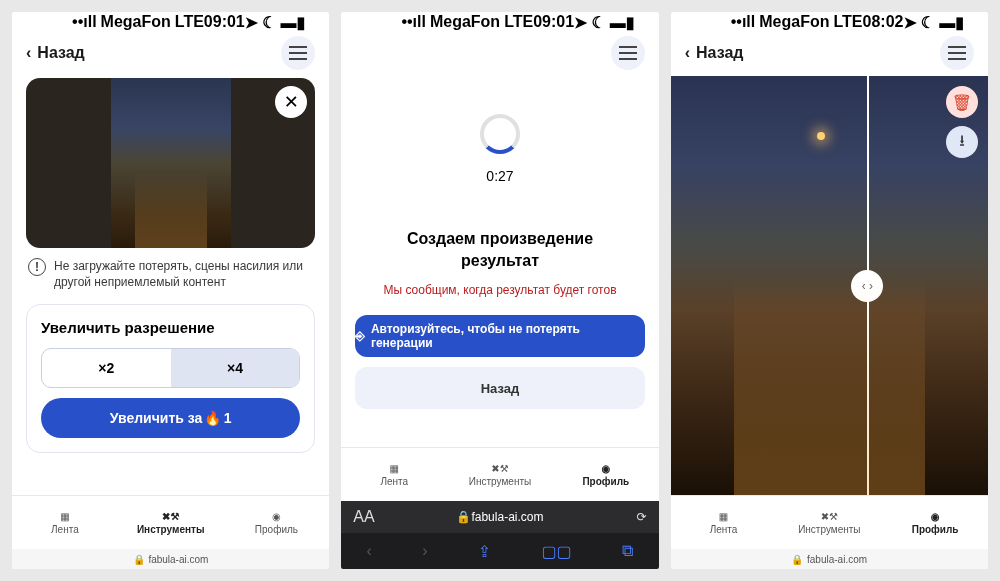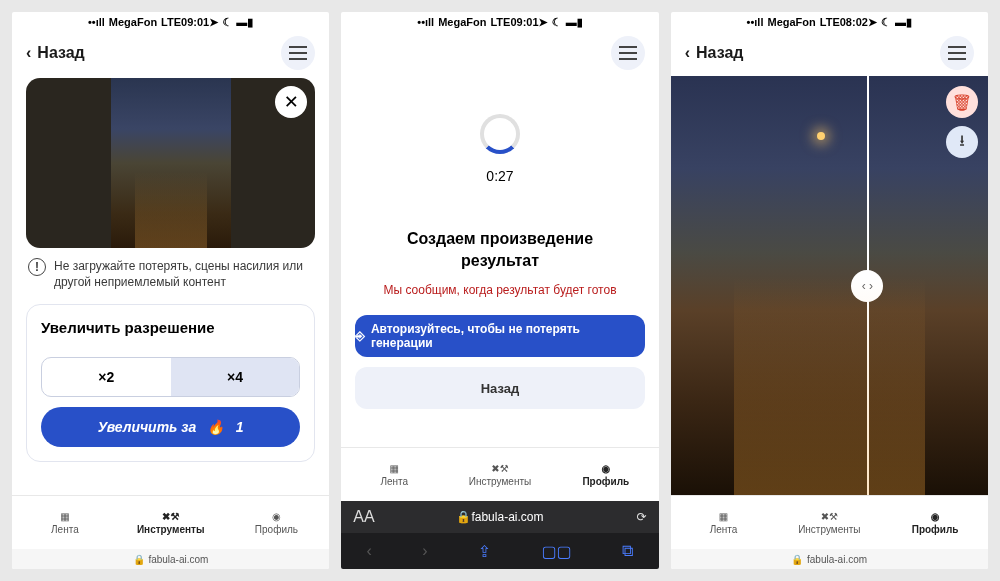--- a/index.html
+++ b/index.html
@@ -18,23 +18,23 @@
     border-radius: 2px;
     overflow: hidden;
     display: flex;
     flex-direction: column;
     position: relative;
   }
   .statusbar {
     height: 20px;
     display: flex;
     align-items: center;
-    justify-content: center;
-    padding: 0 8px;
-    font-size: 11px;
+    justify-content: flex-end;
+    padding: 0 24px;
+    font-size: 16px;
     font-weight: 600;
     color: #000;
   }
   .sb-left, .sb-right { display: flex; align-items: center; gap: 4px; }
   .header {
     height: 42px;
     display: flex;
     align-items: center;
     justify-content: space-between;
     padding: 0 14px;
@@ -110,21 +110,21 @@
     border-radius: 50%;
     display: flex; align-items: center; justify-content: center;
     font-size: 12px; font-weight: 700;
   }
   .card {
     border: 1px solid #e2e5ef;
     border-radius: 14px;
     margin-top: 14px;
     padding: 14px;
   }
-  .card-title { font-size: 15px; font-weight: 700; margin-bottom: 21px; }
+  .card-title { font-size: 15px; font-weight: 700; margin-bottom: 12px; }
   .seg {
     display: flex;
     border: 1px solid #c9cfe0;
     border-radius: 10px;
     overflow: hidden;
     height: 40px;
   }
   .seg > div {
     flex: 1;
     display: flex;
@@ -138,24 +138,23 @@
   .primary-btn {
     background: #2850c8;
     color: #fff;
     border-radius: 22px;
     height: 40px;
     display: flex;
     align-items: center;
     justify-content: center;
     font-size: 14px;
     font-weight: 600;
-    gap: 11px;
+    gap: 2px;
     margin-top: 10px;
     cursor: pointer;
-    font-style: italic;
   }
   .sub-note {
     text-align: center;
     font-size: 11px;
     color: #7a7f90;
     margin-top: 8px;
   }
   .tabbar {
     height: 54px;
     display: flex;

